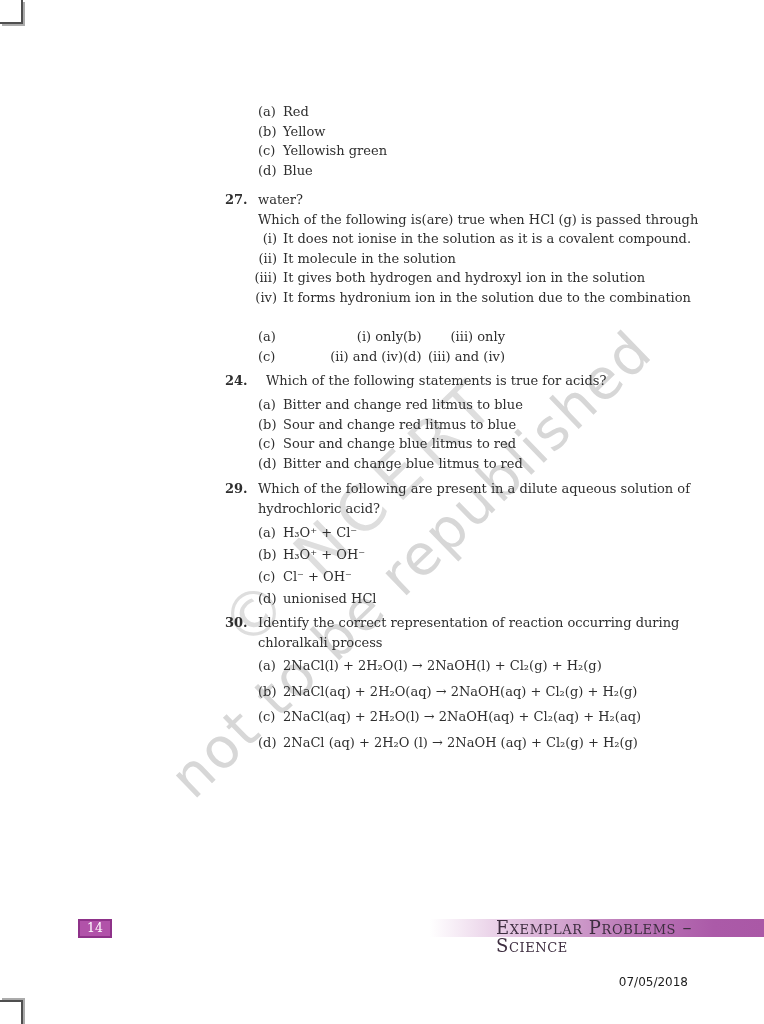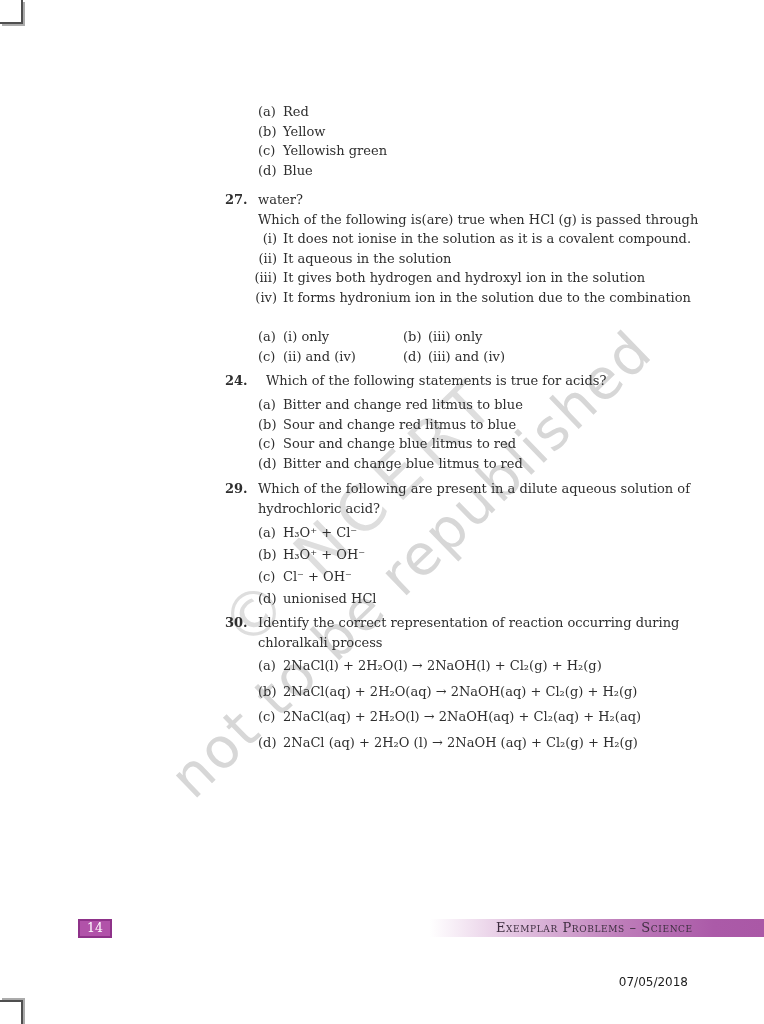--- a/index.html
+++ b/index.html
@@ -19,33 +19,33 @@
              user-select:none;pointer-events:none;}
   .wm1{font-size:62px;letter-spacing:10px;line-height:1.15;color:#dedede;margin-bottom:4px;}
   .wm2{font-size:56px;letter-spacing:2px;line-height:1.2;color:#d7d7d7;}
   
   #content{position:absolute;left:0;top:0;width:764px;height:1024px;z-index:1;}
   .block{position:absolute;}
   .qnum{position:absolute;font-weight:bold;line-height:19.5px;}
   .sline{line-height:19.5px;}
   .orow{display:flex;}
   .olab{display:inline-block;flex:none;}
-  .otext{display:inline-block;}
+  .otext{display:inline-block;text-align:right;}
   .irow{display:flex;}
   .ilab{flex:none;width:27px;text-align:right;margin-right:6px;line-height:19.5px;}
   .grid2{position:absolute;display:grid;grid-template-columns:25px 120px 25px auto;line-height:19.5px;}
   
   .pagebox{position:absolute;left:78px;top:919px;width:34px;height:19px;box-sizing:border-box;
            background:#b152a9;border:2px solid #8e3289;color:#ffffff;text-align:center;
            font-size:12.5px;line-height:14px;z-index:2;}
   .footbar{position:absolute;left:430px;top:919px;width:334px;height:18px;z-index:2;
            background:linear-gradient(90deg, rgba(201,140,197,0) 0%, rgba(201,140,197,0.45) 22%,
                       #bd7cb9 58%, #ab5aa8 85%, #aa58a6 100%);}
   .footbar .ftitle{display:inline-block;margin-left:66px;font-variant:small-caps;
-           font-size:13px;line-height:18px;letter-spacing:0.6px;color:#3e2e40;}
+           font-size:18px;line-height:18px;letter-spacing:0.6px;color:#3e2e40;}
   .date{position:absolute;left:576px;top:975px;width:112px;text-align:right;
         font-family:"DejaVu Sans", sans-serif;font-size:12px;color:#1d1d1d;z-index:2;}
 </style>
 </head>
 <body>
 
 <div class="page">
   <div class="corner-tl"></div>
   <div class="corner-bl"></div>
 
@@ -81,21 +81,21 @@
       <div class="block" style="left:250px;top:229px">
         <div class="irow">
           <span class="ilab">(i)</span>
           <div class="itext">
             <div class="sline">It does not ionise in the solution as it is a covalent compound.</div>
           </div>
         </div>
         <div class="irow">
           <span class="ilab">(ii)</span>
           <div class="itext">
-            <div class="sline">It aqueous in the solution</div>
+            <div class="sline">It molecule in the solution</div>
           </div>
         </div>
         <div class="irow">
           <span class="ilab">(iii)</span>
           <div class="itext">
             <div class="sline">It gives both hydrogen and hydroxyl ion in the solution</div>
           </div>
         </div>
         <div class="irow">
           <span class="ilab">(iv)</span>

